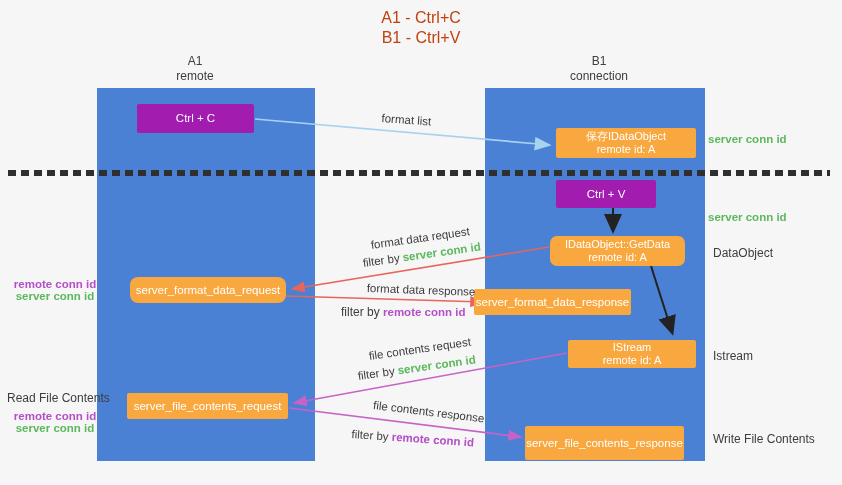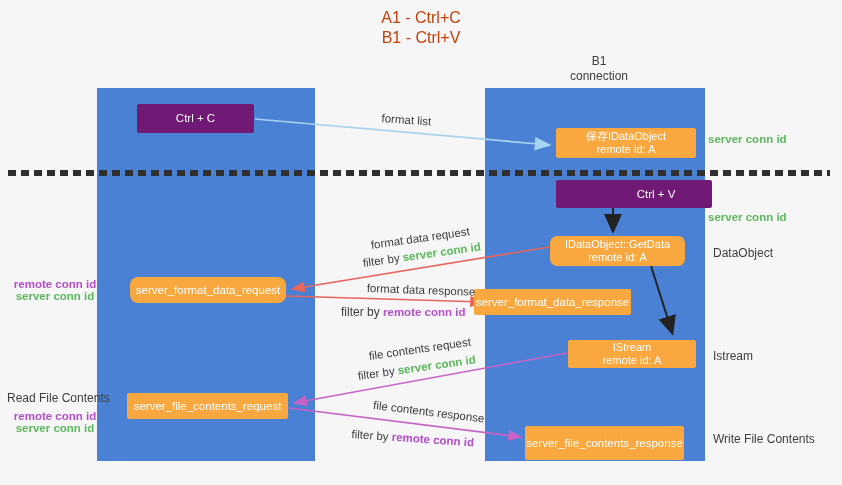--- a/index.html
+++ b/index.html
@@ -6,38 +6,42 @@
   #canvas{position:relative;width:842px;height:485px;background:#f6f6f7;overflow:hidden;}
   .lane{position:absolute;top:88px;height:373px;background:#4a81d4;z-index:1;}
   #lane-left{left:97px;width:218px;}
   #lane-right{left:485px;width:220px;}
   .lane-header{position:absolute;top:54px;width:218px;text-align:center;font-size:12px;line-height:15px;color:#3d3d3d;z-index:3;}
   #hdr-left{left:86px;}
   #hdr-right{left:490px;}
   #title{position:absolute;left:0;right:0;top:8px;text-align:center;font-size:16px;line-height:20px;color:#c2410c;z-index:3;}
   #arrows{position:absolute;left:0;top:0;width:842px;height:485px;z-index:2;}
   .node{position:absolute;display:flex;flex-direction:column;align-items:center;justify-content:center;color:#ffffff;font-size:11.5px;line-height:13px;white-space:nowrap;border-radius:2px;z-index:3;text-align:center;}
-  .node.green{background:#701a75;}
+  .node.green{background:#a21caf;}
   .node.orange{background:#f8a83e;}
   .lbl{position:absolute;font-size:12px;color:#3d3d3d;white-space:nowrap;z-index:3;}
   .conn-g{color:#5cb85c;font-weight:bold;font-size:11.5px;}
   .conn-p{color:#b44fc8;font-weight:bold;font-size:11.5px;}
   .rot{transform-origin:left top;font-size:11.5px;color:#3d3d3d;}
   .center{text-align:center;}
 </style>
 </head>
 <body>
 
 <div id="canvas">
 
   <div id="title">
     <div>A1 - Ctrl+C</div>
     <div>B1 - Ctrl+V</div>
   </div>
 
+  <div class="lane-header" id="hdr-left">
+    <div>A1</div>
+    <div>remote</div>
+  </div>
   <div class="lane-header" id="hdr-right">
     <div>B1</div>
     <div>connection</div>
   </div>
 
   <div class="lane" id="lane-left"></div>
   <div class="lane" id="lane-right"></div>
 
   <svg id="arrows">
     <defs>
@@ -66,21 +70,21 @@
 
   <div class="node green" style="left:137px;top:104px;width:117px;height:29px;">
     <div>Ctrl + C</div>
   </div>
 
   <div class="node orange" style="left:556px;top:128px;width:140px;height:30px;font-size:11px;">
     <div>保存IDataObject</div>
     <div>remote id: A</div>
   </div>
 
-  <div class="node green" style="left:556px;top:180px;width:112px;height:28px;padding-left:44px;">
+  <div class="node green" style="left:556px;top:180px;width:100px;height:28px;">
     <div>Ctrl + V</div>
   </div>
 
   <div class="node orange" style="left:550px;top:236px;width:135px;height:30px;font-size:11px;border-radius:7px;">
     <div>IDataObject::GetData</div>
     <div>remote id: A</div>
   </div>
 
   <div class="node orange" style="left:130px;top:277px;width:156px;height:26px;border-radius:8px;">
     <div>server_format_data_request</div>

